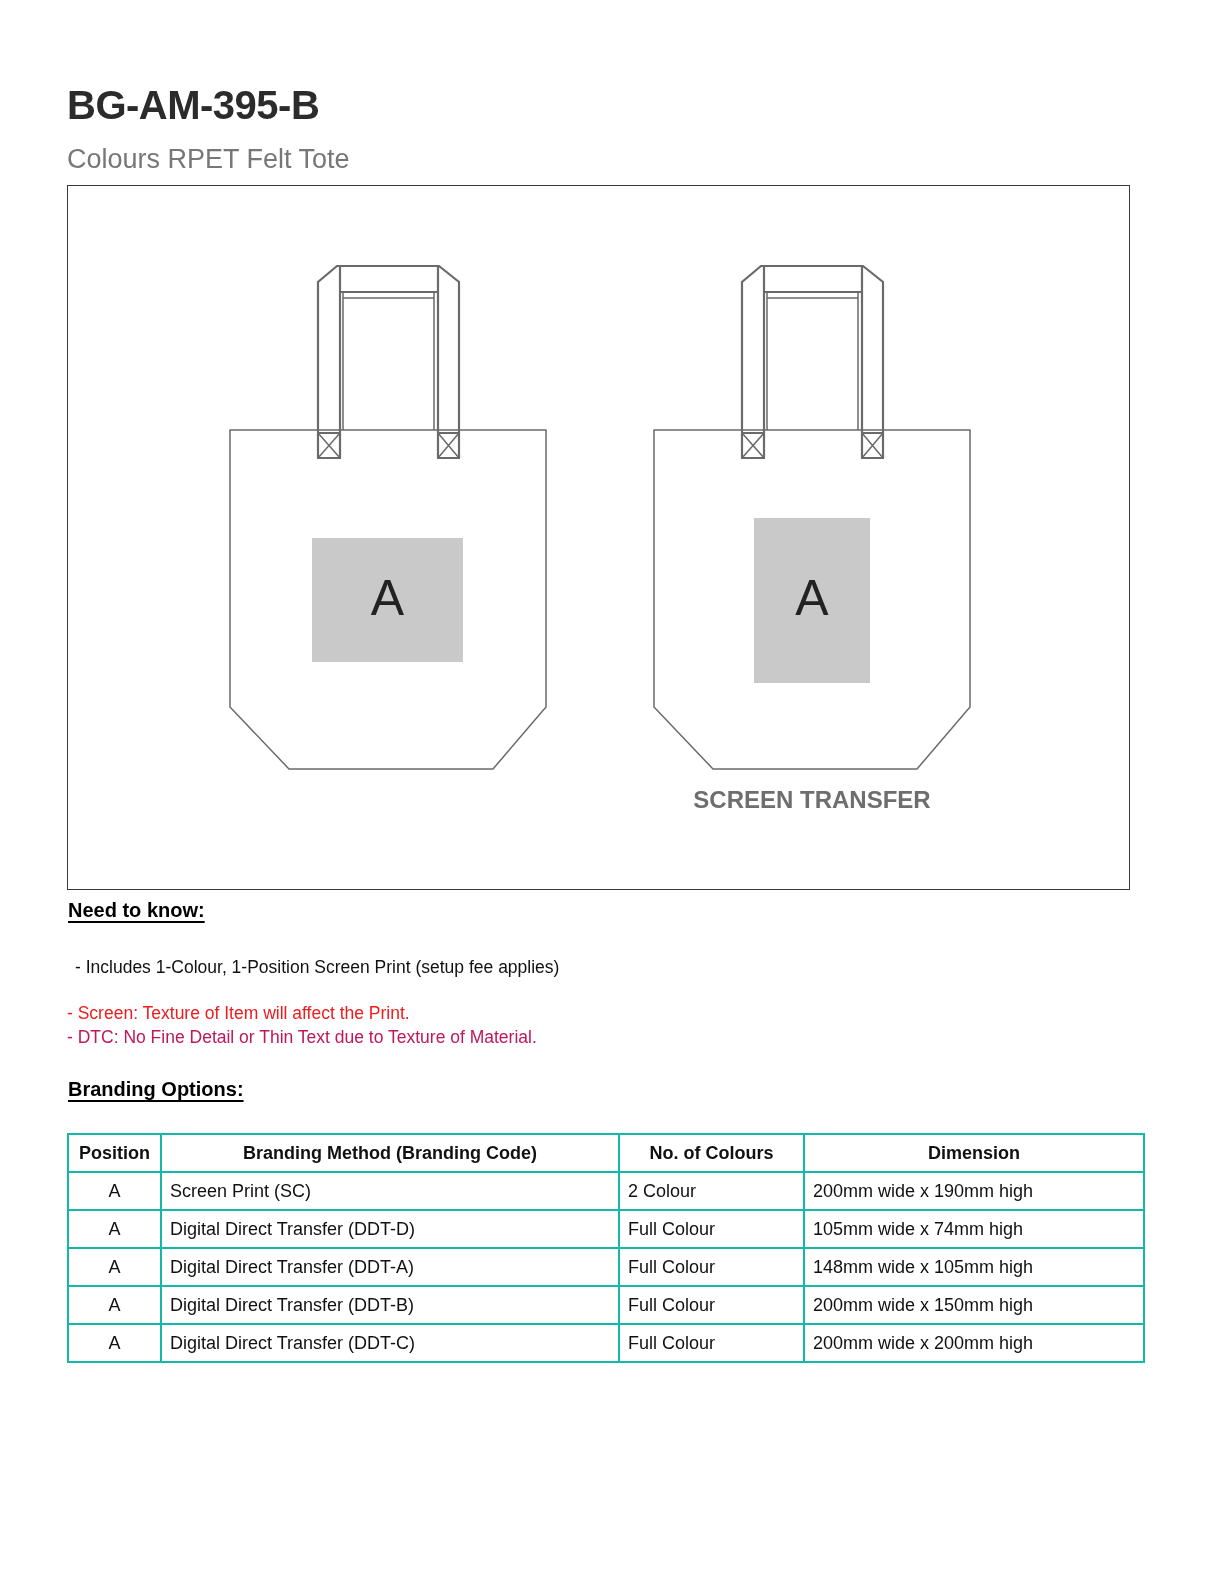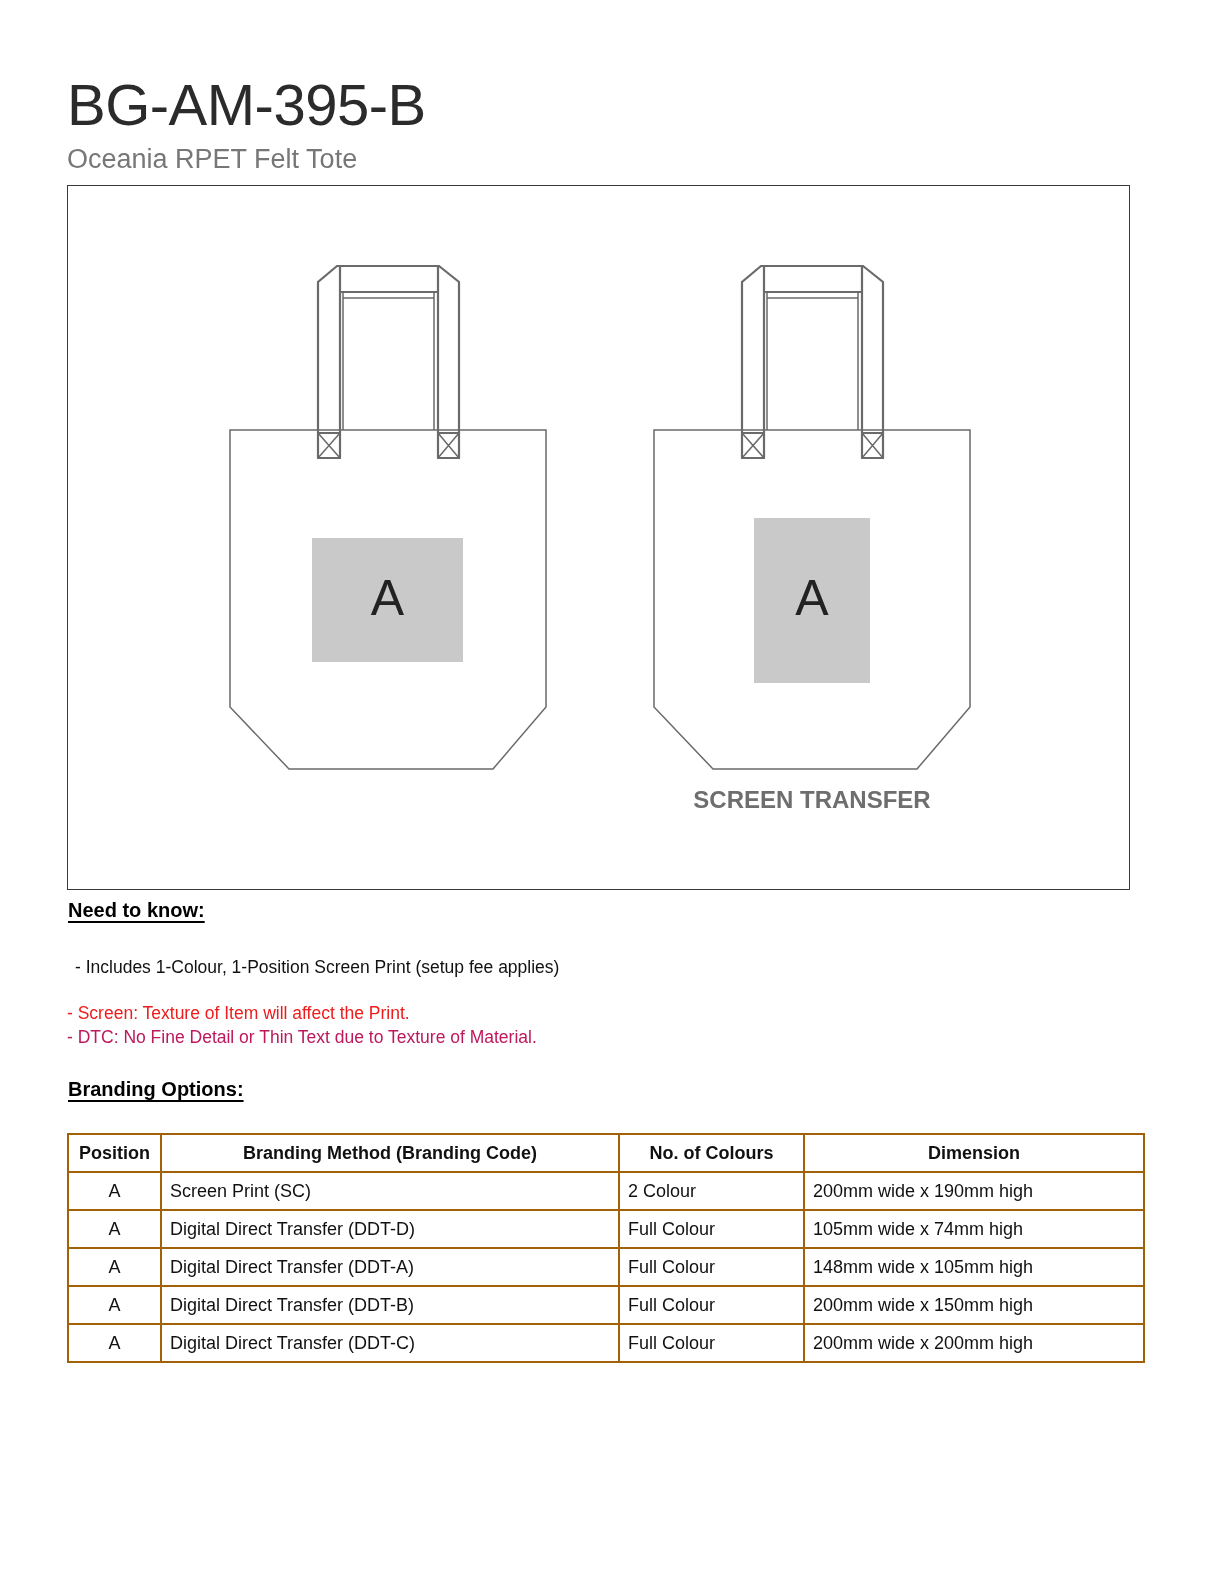--- a/index.html
+++ b/index.html
@@ -1,36 +1,36 @@
 <!DOCTYPE html>
 <html><head>
 <meta charset="utf-8">
 <style>
   html, body { margin: 0; padding: 0; background: #ffffff; }
   body { width: 1224px; height: 1584px; position: relative; font-family: "Liberation Sans", sans-serif; overflow: hidden; }
   .abs { position: absolute; }
-  #code { left: 67px; top: 72px; font-size: 58px; font-weight: normal; color: #2b2b2b; letter-spacing: -0.5px; line-height: 66px; margin: 0; }
+  #code { left: 67px; top: 72px; font-size: 40px; font-weight: bold; color: #2b2b2b; letter-spacing: -0.5px; line-height: 66px; margin: 0; }
   #subtitle { left: 67px; top: 143px; font-size: 27px; color: #777777; line-height: 32px; }
   #frame { left: 67px; top: 185px; width: 1061px; height: 703px; border: 1.5px solid #3a3a3a; box-sizing: content-box; }
   #frame svg { position: absolute; left: 0; top: 0; }
   .print-label { position: absolute; font-size: 24px; font-weight: bold; color: #6e6e6e; text-align: center; width: 400px; }
   .area-letter { position: absolute; font-size: 50px; color: #222; text-align: center; }
   h2.section { position: absolute; left: 68px; margin: 0; font-size: 20px; font-weight: bold; color: #000; text-decoration: underline; text-decoration-thickness: 2px; text-underline-offset: 4px; }
   .note { position: absolute; left: 67px; font-size: 17.5px; color: #111; line-height: 22px; }
   .note.warn { color: #ee1c1c; }
   table#branding { position: absolute; left: 67px; top: 1133px; width: 1078px; border-collapse: collapse; font-size: 18px; color: #111; }
-  #branding th, #branding td { border: 2px solid #a16207; height: 36px; padding: 0 8px; }
+  #branding th, #branding td { border: 2px solid #14b8a6; height: 36px; padding: 0 8px; }
   #branding th { font-weight: bold; text-align: center; }
   #branding td.pos { text-align: center; }
 </style>
 </head>
 <body>
 
 <h1 id="code" class="abs">BG-AM-395-B</h1>
-<div id="subtitle" class="abs">Oceania RPET Felt Tote</div>
+<div id="subtitle" class="abs">Colours RPET Felt Tote</div>
 
 <div id="frame" class="abs">
   <svg width="1061" height="703" viewBox="0 0 1061 703">
 
     <g id="bag-left" fill="none" stroke="#6a6a6a">
 
       <path stroke-width="1.5" d="M162,244 L478,244 L478,521 L425,583 L221,583 L162,521 Z" fill="#fff"></path>
 
       <path stroke-width="2.2" d="M250,272 L250,96 L269,80 L371,80 L391,96 L391,272"></path>
       <path stroke-width="2.2" d="M272,80 L272,272"></path>

